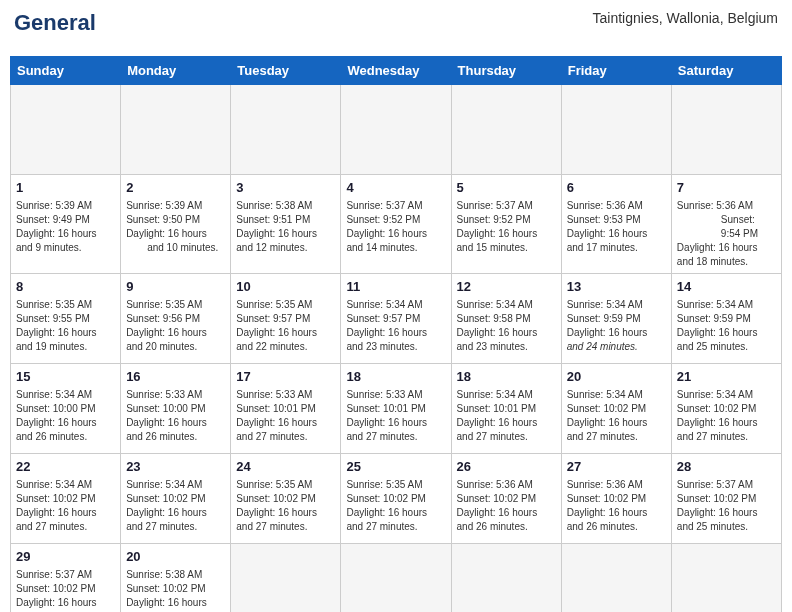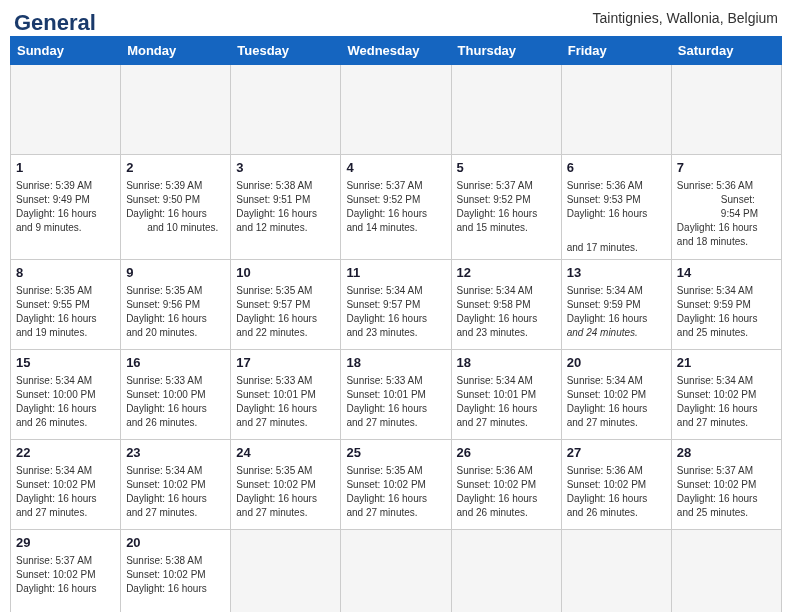--- a/index.html
+++ b/index.html
@@ -7,21 +7,21 @@
       font-family: Arial, sans-serif;
       background: #fff;
       width: 792px;
       min-height: 612px;
       padding: 10px;
     }
     .header-area {
       display: flex;
       justify-content: space-between;
       align-items: flex-start;
-      margin-bottom: 0;
+      margin-bottom: 20px;
       padding: 0 4px;
     }
     .title-area {
       text-align: right;
     }
     .month-title {
       font-size: 32px;
       font-weight: bold;
       color: #1a1a2e;
     }
@@ -150,21 +150,21 @@
           <span style="display: block;">Sunrise: 5:37 AM</span>
           <span style="display: block;">Sunset: 9:52 PM</span>
           <span style="display: block;">Daylight: 16 hours</span>
           <span style="display: block;">and 15 minutes.</span>
         </td>
         <td>
           <span class="day-num">6</span>
           <span style="display: block;">Sunrise: 5:36 AM</span>
           <span style="display: block;">Sunset: 9:53 PM</span>
           <span style="display: block;">Daylight: 16 hours</span>
-          <span style="display: block; margin-top: 20px;">and 17 minutes.</span>
+          <span style="display: block;">and 17 minutes.</span>
         </td>
         <td>
           <span class="day-num">7</span>
           <span style="display: block;">Sunrise: 5:36 AM</span>
           <span style="display: block; margin-left: 44px;">Sunset: 9:54 PM</span>
           <span style="display: block;">Daylight: 16 hours</span>
           <span style="display: block;">and 18 minutes.</span>
         </td>
       </tr>
       <tr class="week-row">

